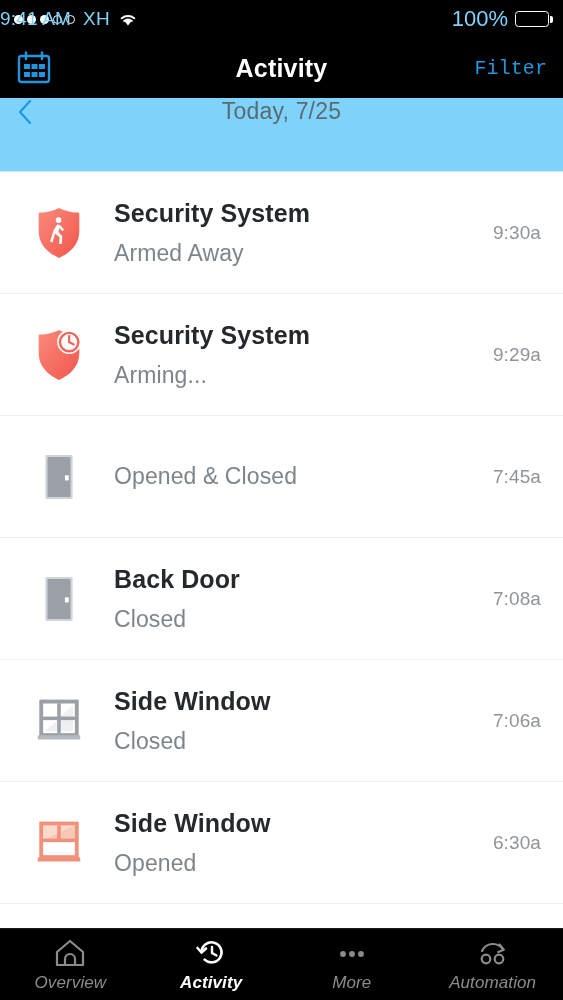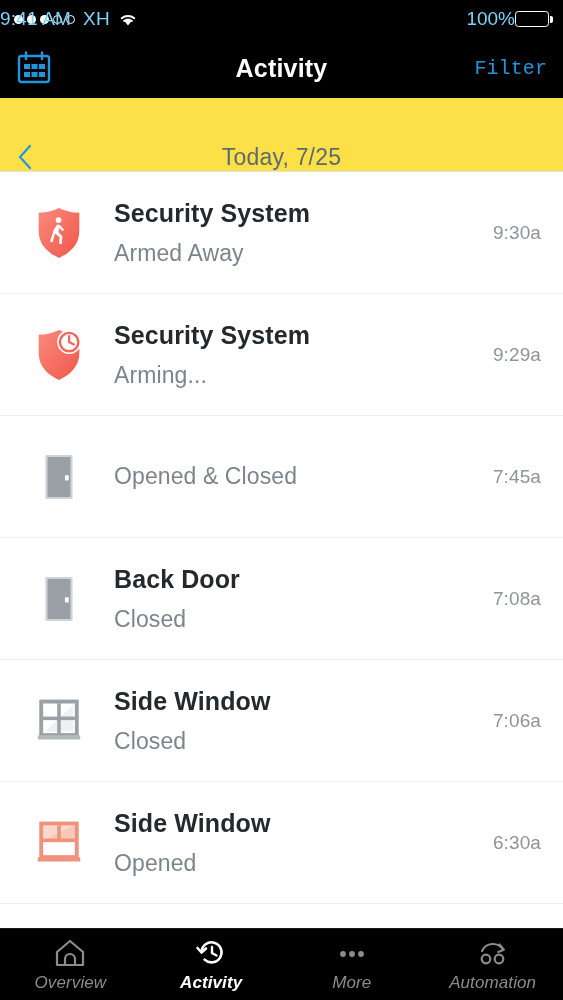--- a/index.html
+++ b/index.html
@@ -31,22 +31,22 @@
   .dot { width: 9px; height: 9px; border-radius: 50%; }
   .dot.filled { background: #fff; }
   .dot.hollow { background: transparent; border: 1.4px solid #fff; }
   .carrier { font-size: 19px; letter-spacing: .3px; }
   .wifi { width: 20px; height: 15px; position: relative; display: inline-block; }
   .sb-center {
     position: absolute; left: 0; right: 0; text-align: left;
     font-size: 19px; letter-spacing: .2px;
   }
   .sb-right {
-    margin-left: auto; display: flex; align-items: center; 
-    font-size: 19px; position: relative; z-index: 2;
+    margin-left: auto; display: flex; align-items: center; gap: 7px;
+    font-size: 22px; position: relative; z-index: 2;
   }
   .battery {
     width: 34px; height: 16px;
     border: 1.6px solid #fff; border-radius: 3.5px;
     position: relative; padding: 1.6px;
   }
   .battery::after {
     content: ""; position: absolute; right: -4.5px; top: 4px;
     width: 3px; height: 7px; background: #fff; border-radius: 0 2px 2px 0;
   }
@@ -64,22 +64,22 @@
     color: #fff; font-size: 25px; font-weight: bold; letter-spacing: .2px;
   }
   .cal-icon { width: 36px; height: 34px; position: relative; z-index: 2; }
   .nav-action {
     margin-left: auto; color: #2196dd; font-size: 20px;
     position: relative; z-index: 2; letter-spacing: .1px; font-family: Liberation Mono, monospace;
   }
 
   
   .datebar {
-    height: 74px; background: #fde047;
-    display: flex; align-items: flex-end;
+    height: 74px; background: #7dd3fc;
+    display: flex; align-items: flex-start;
     padding: 0 16px; flex: 0 0 74px;
     position: relative;
     border-bottom: 1px solid #dfe3e6;
   }
   .chev-back { width: 20px; height: 28px; position: relative; z-index: 2; }
   .date-label {
     position: absolute; left: 0; right: 0; text-align: center;
     font-size: 23px; color: #5e6a71; letter-spacing: .2px;
   }
 

